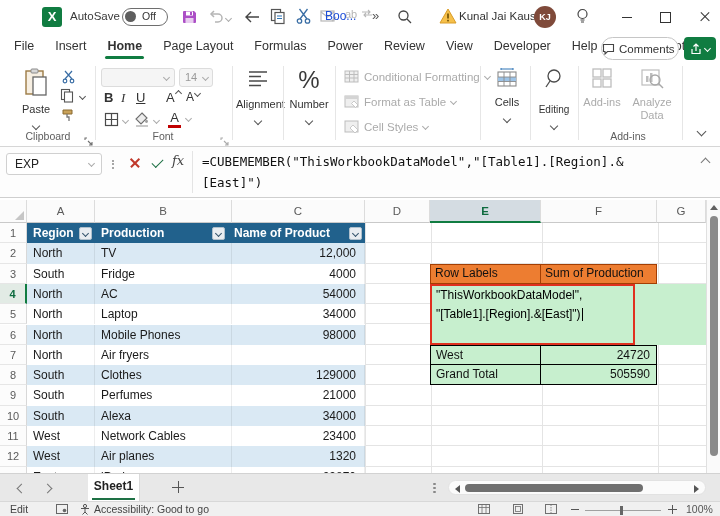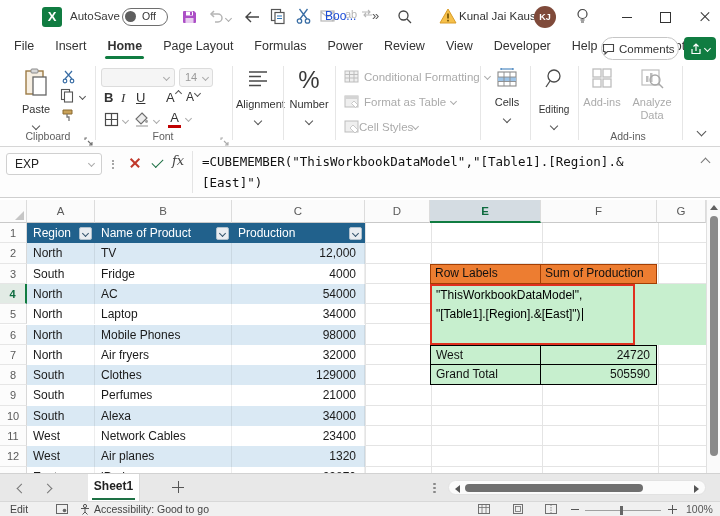--- a/index.html
+++ b/index.html
@@ -18,21 +18,21 @@
   .colh{position:absolute;top:0;height:23px;line-height:23px;text-align:center;font-size:11.5px;color:#5A5A5A;background:#FBFBFB;border-right:1px solid #DCDCDC;border-bottom:1px solid #C9C9C9;box-sizing:border-box}
   .colh.active{background:#D4DCE2;color:#0E6B3F;font-weight:bold;border-bottom:2px solid #107C41}
   .rnum{position:absolute;left:0;width:27px;height:20.3px;line-height:20.3px;text-align:center;font-size:11px;color:#5A5A5A;background:#FCFCFC;border-right:1px solid #D8D8D8;border-bottom:1px solid #E6E6E6;box-sizing:border-box}
   .rnum.active{background:#E2EBE5;color:#0E6B3F;border-right:2px solid #107C41;font-weight:bold}
   .row{position:absolute;left:27px;display:flex;height:20.3px;line-height:20.3px;font-size:12px;color:#1a1a1a}
   .row.band .cell{background:#DAE9F4}
   .cell{box-sizing:border-box;border-right:1px solid rgba(0,0,0,0.07);background:#fff;overflow:hidden;white-space:nowrap}
   .c0{width:68px;padding-left:6px}
   .c1{width:137px;padding-left:6px}
   .c2{width:133px;padding-right:8px;text-align:right}
-  .thcell{box-sizing:border-box;position:relative;color:#fff;font-weight:normal;font-size:12px;line-height:20.3px;padding-left:6px;white-space:nowrap;overflow:hidden}
+  .thcell{box-sizing:border-box;position:relative;color:#fff;font-weight:bold;font-size:12px;line-height:20.3px;padding-left:6px;white-space:nowrap;overflow:hidden}
   .fbtn{position:absolute;right:3px;top:3.5px;width:13px;height:13px;background:#E9EDF1;border:1px solid #AFC0CC;border-radius:2px;box-sizing:border-box;display:flex;align-items:center;justify-content:center}
   .fbtn .cv{width:4px;height:4px;border-color:#33536B}
   .pcell{position:absolute;box-sizing:border-box;font-size:12px;color:#111;overflow:hidden;white-space:nowrap}
   .mono{font-family:"DejaVu Sans Mono",monospace}
   .tri{width:0;height:0;display:inline-block}
 </style>
 </head>
 <body>
 
 <div class="app">
@@ -270,21 +270,21 @@
     </div>
     <div class="a" style="left:344px;top:33px;display:flex;align-items:center;gap:5px">
       <svg width="15" height="13" viewBox="0 0 15 13">
           <rect x="1" y="1" width="13" height="11" fill="#EFEFEF" stroke="#BDBDBD" stroke-width="1"></rect>
           <rect x="1" y="1" width="13" height="3" fill="#D4D4D4"></rect>
           <path d="M10 6 l4 4 -2.5 2.5 -4 -4 z" fill="#fff" stroke="#BDBDBD" stroke-width="0.8"></path>
         </svg>
       <span class="dis" style="font-size:11.5px">Format as Table</span>
       <span class="cv g" style="width:4px;height:4px"></span>
     </div>
-    <div class="a" style="left:344px;top:58px;display:flex;align-items:center;">
+    <div class="a" style="left:344px;top:58px;display:flex;align-items:center;gap:5px">
       <svg width="15" height="13" viewBox="0 0 15 13">
           <rect x="1" y="1" width="13" height="11" fill="#EFEFEF" stroke="#BDBDBD" stroke-width="1"></rect>
           <path d="M9 5 l5 5 -3 3 -5 -5 z" fill="#fff" stroke="#BDBDBD" stroke-width="0.8"></path>
         </svg>
       <span class="dis" style="font-size:11.5px">Cell Styles</span>
       <span class="cv g" style="width:4px;height:4px"></span>
     </div>
     <div class="glabel" style="left:380px;top:84px;width:56px">Styles</div>
     <div class="vd" style="left:480px;top:4px;height:74px"></div>
 
@@ -393,32 +393,32 @@
       <div style="position:absolute;left:292px;top:0;width:1px;height:250px;background:#E4E4E4"></div>
     </div>
 
     <div class="a" style="left:27px;top:23px;width:338px;height:20.3px;background:#21618C;display:flex">
       <div class="thcell" style="width:68px">
         <span>Region</span>
         <span class="fbtn">
             <span class="cv"></span>
           </span>
       </div>
+      <div class="thcell" style="width:133px">
+        <span>Production</span>
+        <span class="fbtn">
+            <span class="cv"></span>
+          </span>
+      </div>
       <div class="thcell" style="width:137px">
         <span>Name of Product</span>
         <span class="fbtn">
             <span class="cv"></span>
           </span>
       </div>
-      <div class="thcell" style="width:133px">
-        <span>Production</span>
-        <span class="fbtn">
-            <span class="cv"></span>
-          </span>
-      </div>
     </div>
 
     <div class="row band" style="top:43.3px">
         <div class="cell c0">North</div>
         <div class="cell c1">TV</div>
         <div class="cell c2">12,000</div>
       </div>
     <div class="row" style="top:63.6px">
         <div class="cell c0">South</div>
         <div class="cell c1">Fridge</div>
@@ -435,21 +435,20 @@
         <div class="cell c2">34000</div>
       </div>
     <div class="row band" style="top:124.5px">
         <div class="cell c0">North</div>
         <div class="cell c1">Mobile Phones</div>
         <div class="cell c2">98000</div>
       </div>
     <div class="row" style="top:144.8px">
         <div class="cell c0">North</div>
         <div class="cell c1">Air fryers</div>
-        <div class="cell c2">32000</div>
       </div>
     <div class="row band" style="top:165.1px">
         <div class="cell c0">South</div>
         <div class="cell c1">Clothes</div>
         <div class="cell c2">129000</div>
       </div>
     <div class="row" style="top:185.4px">
         <div class="cell c0">South</div>
         <div class="cell c1">Perfumes</div>
         <div class="cell c2">21000</div>

